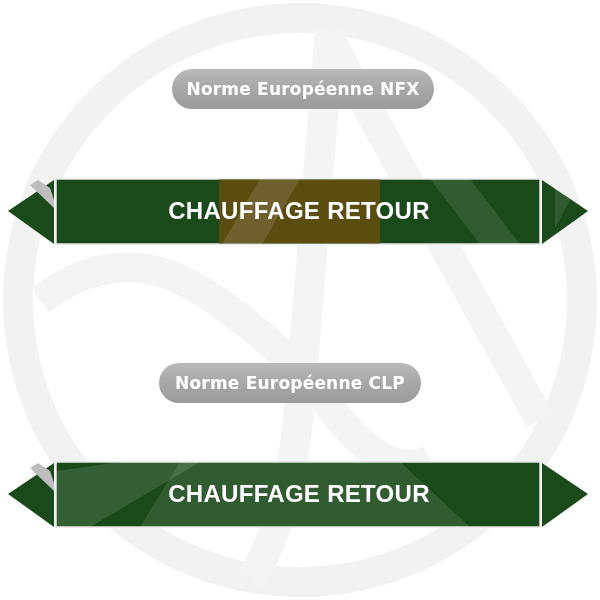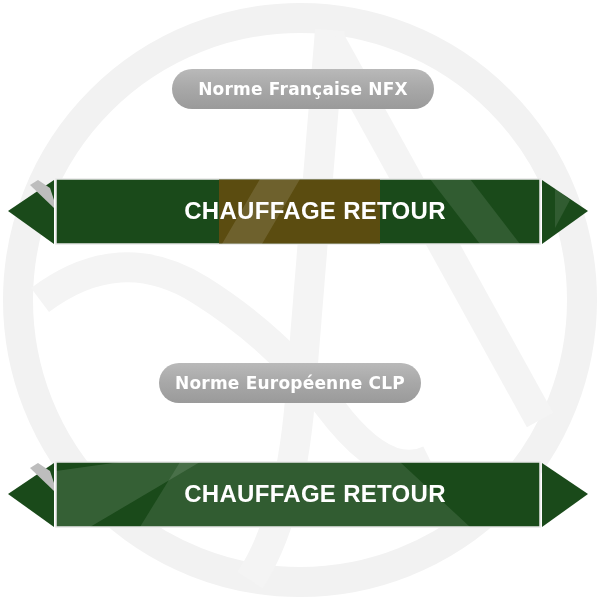--- a/index.html
+++ b/index.html
@@ -16,35 +16,34 @@
     color: #ffffff; font-family: "DejaVu Sans", sans-serif; font-weight: bold;
     font-size: 17px; letter-spacing: 0.2px;
   }
   .marker { position: absolute; left: 0; width: 600px; height: 70px; }
   .marker svg { position: absolute; left: 0; top: 0; }
   .marker-label {
     position: absolute; left: 58px; width: 482px; top: 0; height: 66px;
     display: flex; align-items: center; justify-content: center;
     color: #ffffff; font-weight: bold; font-size: 24px; letter-spacing: 0.3px;
     font-family: "Liberation Sans", sans-serif;
-    margin-left: 16px;
   }
 </style>
 </head>
 <body>
 
 <svg class="watermark" width="600" height="600" viewBox="0 0 600 600">
   <circle cx="300" cy="300" r="282" fill="none" stroke="#f2f2f2" stroke-width="30"></circle>
   <path d="M40 300 Q 120 240 200 290 Q 280 340 340 420 Q 390 480 430 460" fill="none" stroke="#f4f4f4" stroke-width="30"></path>
   <path d="M330 30 L 300 400 Q 290 520 250 580" fill="none" stroke="#f4f4f4" stroke-width="30"></path>
   <path d="M330 40 L 540 420" fill="none" stroke="#f4f4f4" stroke-width="30"></path>
 </svg>
 
 <div class="norme-pill" style="left:172px; top:69px; width:262px;">
-  <span>Norme Française NFX</span>
+  <span>Norme Européenne NFX</span>
 </div>
 
 <div class="marker" style="top:178px;">
   <svg width="600" height="70" viewBox="0 0 600 70">
 
     <polygon points="8,33 54,2 54,66" fill="#1a4a1a"></polygon>
     <polygon points="30,7 38,2 50,10 54,22 54,30" fill="#bdbdbd"></polygon>
 
     <rect x="56" y="1" width="484" height="65" fill="#1a4a1a" stroke="#e8e8e8" stroke-width="1.5"></rect>
     <rect x="219" y="1.5" width="161" height="64" fill="#5b4c10"></rect>

